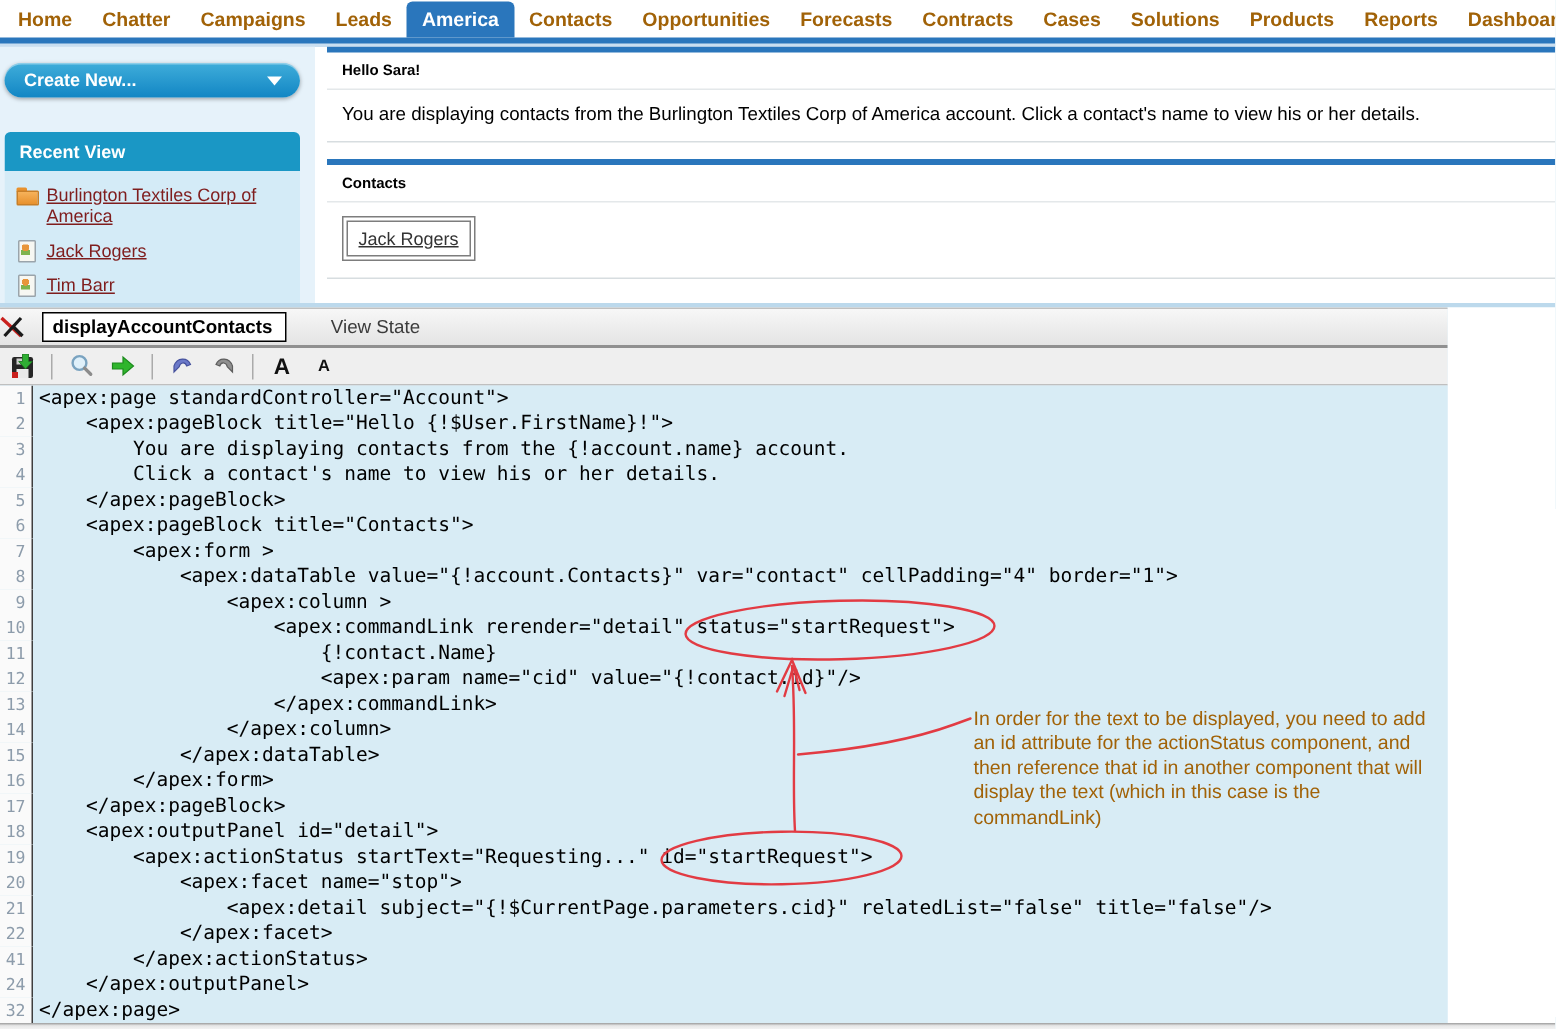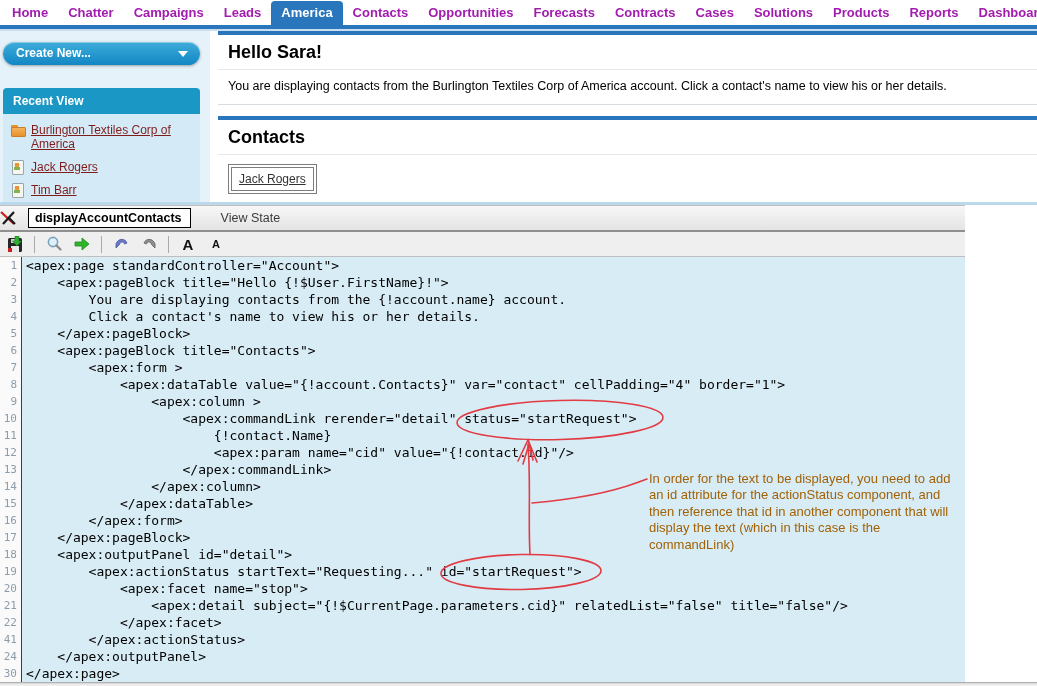--- a/index.html
+++ b/index.html
@@ -2,21 +2,21 @@
 <html><head>
 <meta charset="utf-8">
 <style>
   * { margin:0; padding:0; box-sizing:border-box; }
   body { font-family:"Liberation Sans", sans-serif; background:#fff; }
   .screen { position:relative; width:1037px; height:686px; overflow:hidden; background:#fff; }
 
   
   .topnav { position:absolute; left:0; top:0; width:1037px; height:31px; background:#fff; overflow:hidden; }
   .tabs { display:flex; align-items:flex-end; height:25px; padding-left:2px; white-space:nowrap; }
-  .tab { font-size:13px; font-weight:bold; color:#a21caf; padding:4px 10px 5px; cursor:pointer; flex:none; }
+  .tab { font-size:13px; font-weight:bold; color:#a16207; padding:4px 10px 5px; cursor:pointer; flex:none; }
   .tab.active { background:#2a76bc; color:#fff; border-radius:4px 4px 0 0; }
   .navstrip { position:absolute; left:0; top:25px; width:1037px; height:6px; background:#2a76bc; border-bottom:2px solid #c9def0; }
 
   
   .upper { position:absolute; left:0; top:31px; width:1037px; height:174px; overflow:hidden; }
   .upper-bottomline { position:absolute; left:0; top:171px; width:1037px; height:3px; background:#bcd9ec; }
 
   
   .sidebar { position:absolute; left:0; top:0; width:210px; height:174px; background:#e6f2fa; padding:11px 5px 0 3px; }
   .createnew { position:relative; width:197px; height:23px; border-radius:12px;
@@ -32,21 +32,21 @@
   .sbicon { flex:none; width:14px; height:14px; position:relative; margin-top:0px; }
   .sbicon.icon-folder::before { content:""; position:absolute; left:0; top:2px; width:7px; height:3px; background:#e8912d; border-radius:1px 1px 0 0; }
   .sbicon.icon-folder::after { content:""; position:absolute; left:0; top:4px; width:13px; height:8px; background:linear-gradient(#f6b25a,#e8912d); border:1px solid #c87f28; border-radius:1px; }
   .sbicon.icon-contact::before { content:""; position:absolute; left:1px; top:0; width:10px; height:13px; background:#f7f7f2; border:1px solid #9aa4ab; border-radius:1px; }
   .sbicon.icon-contact::after { content:""; position:absolute; left:3px; top:3px; width:6px; height:7px;
     background:radial-gradient(circle at 50% 28%, #e8953a 0 2.4px, transparent 2.6px), linear-gradient(transparent 55%, #7fb34e 55%); }
 
   
   .main { position:absolute; left:218px; top:0; width:819px; height:174px; }
   .pageblock { border-top:4px solid #2a76bc; background:#fff; border-bottom:1px solid #d7dde0; }
-  .pb-hd { font-size:18px; font-weight:bold; color:#000; padding:7px 10px 6px; border-bottom:1px solid #e4e8ea; }
+  .pb-hd { font-size:10px; font-weight:bold; color:#000; padding:7px 10px 6px; border-bottom:1px solid #e4e8ea; }
   .pb-bd { font-size:12.5px; color:#000; padding:9px 10px 11px; }
   .pb-gap { height:11px; }
   .dtable { display:inline-block; border:1px solid #7d7d7d; padding:2px; background:#fff; }
   .dcell { border:1px solid #7d7d7d; padding:4px 7px; }
   .dcell a { color:#333; font-size:12px; text-decoration:underline; }
 
   
   .editor { position:absolute; left:0; top:205px; width:965px; height:481px; background:#d8ecf5; }
   .ed-hd { position:relative; height:27px; background:linear-gradient(#f7f7f7,#e4e4e4); border-top:1px solid #c0c0c0;
     border-bottom:2px solid #909090; display:flex; align-items:center; }
@@ -327,21 +327,21 @@
           <span class="ln">41</span>
           <span class="ct">        &lt;/apex:actionStatus&gt;</span>
         </div>
 
         <div class="code-row">
           <span class="ln">24</span>
           <span class="ct">    &lt;/apex:outputPanel&gt;</span>
         </div>
 
         <div class="code-row">
-          <span class="ln">30</span>
+          <span class="ln">32</span>
           <span class="ct">&lt;/apex:page&gt;</span>
         </div>
       </div>
 
     <div class="hscroll"></div>
   </div>
 
   <svg class="anno-svg" viewBox="0 0 1037 686">
     <g fill="none" stroke="#e23b43" stroke-width="1.6" stroke-linecap="round">
       <ellipse cx="560" cy="420" rx="103" ry="19.5" transform="rotate(-1.5 560 420)"></ellipse>

